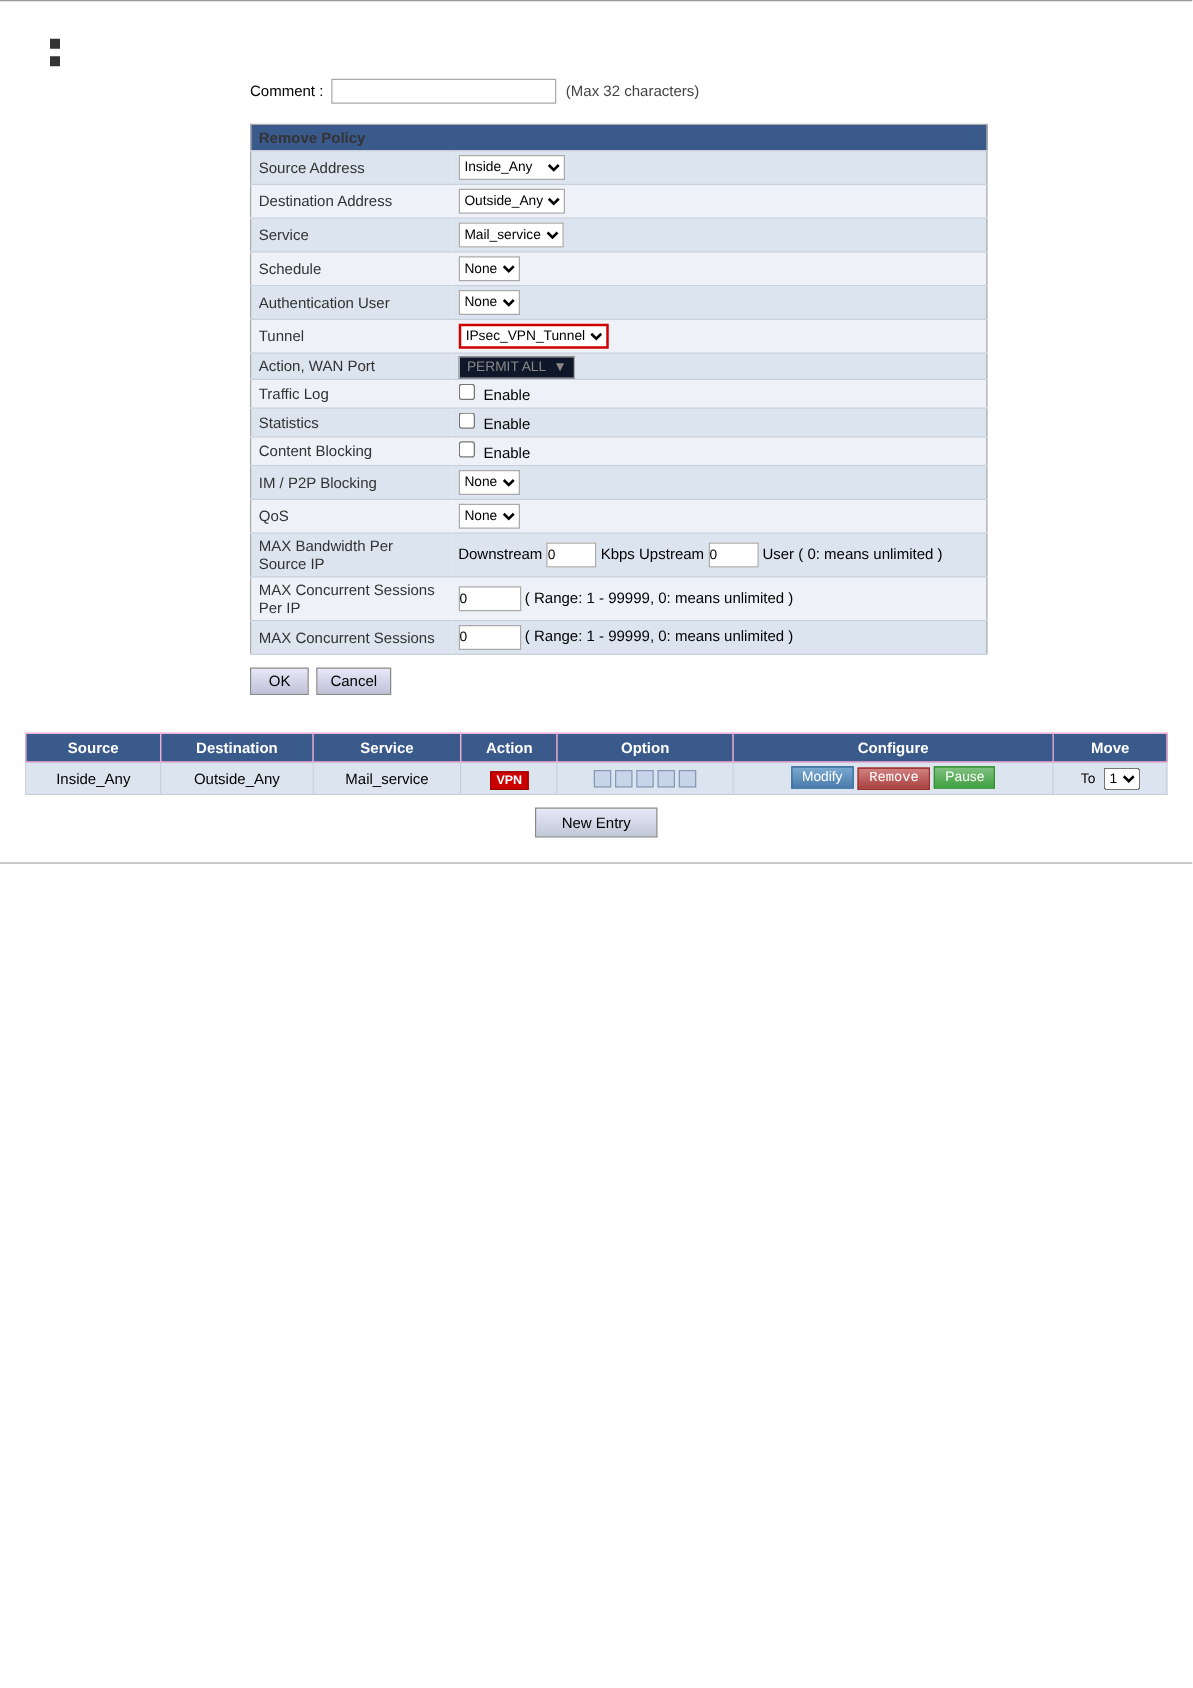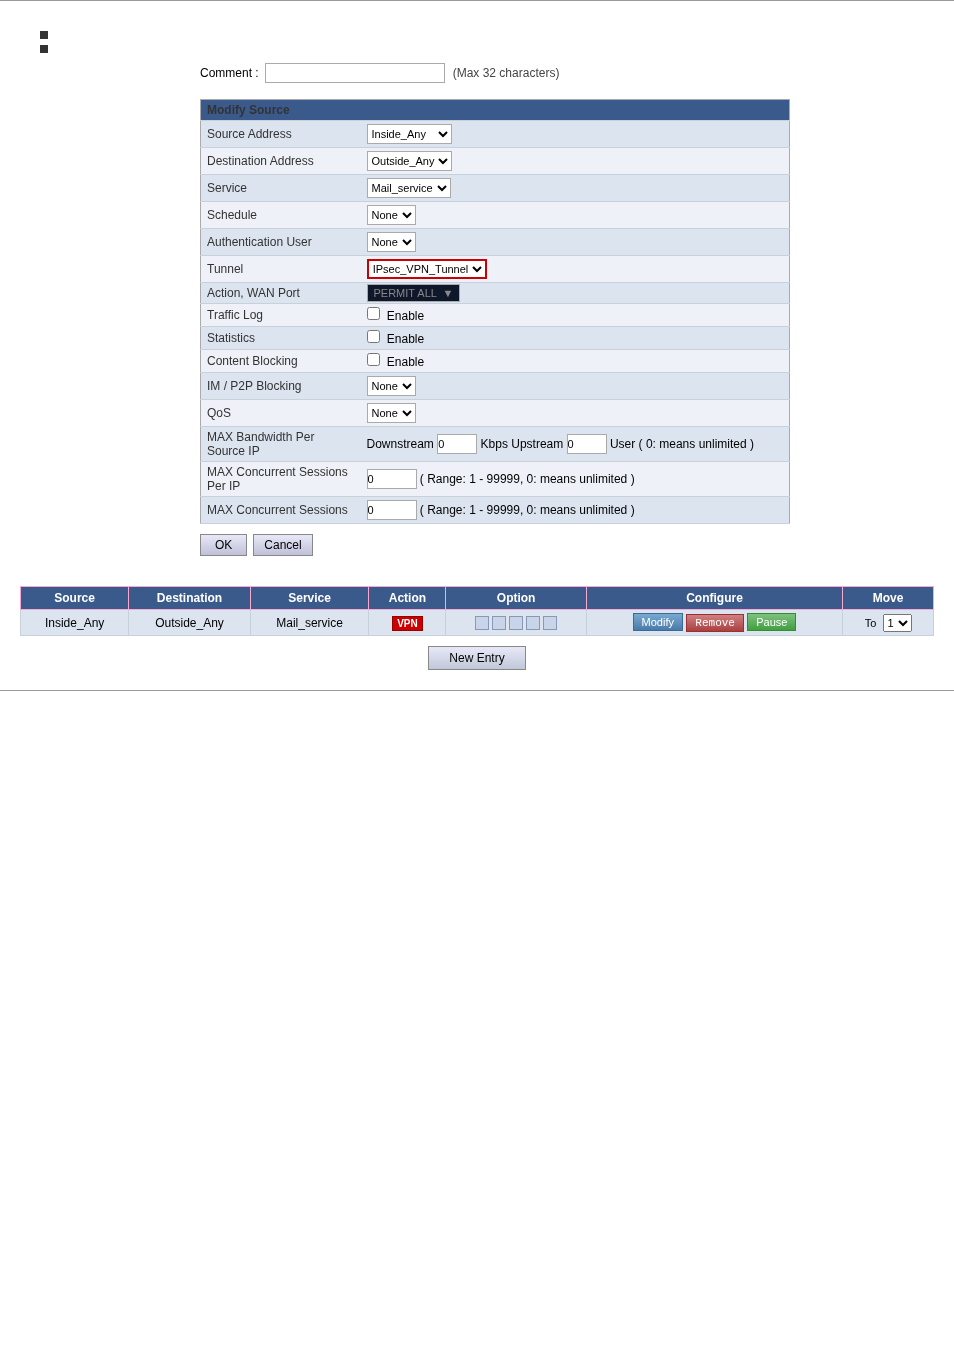--- a/index.html
+++ b/index.html
@@ -100,21 +100,20 @@
       border: 1px solid #aaa;
       background: #fff;
       width: 80px;
     }
     .policy-table input[type="checkbox"] {
       margin-right: 4px;
     }
 
     .tunnel-select {
       border: 2px solid #cc0000 !important;
-      text-align: center;
     }
 
     .action-disabled {
       background: #0f172a;
       color: #888;
       border: 1px solid #aaa;
       padding: 2px 6px;
       font-size: 11px;
     }
 
@@ -259,21 +258,21 @@
 
   <div class="comment-row">
     <label>Comment :</label>
     <input type="text" style="">
     <span>(Max 32 characters)</span>
   </div>
 
   <table class="policy-table">
     <tbody>
         <tr class="header-row">
-      <td colspan="2">Modify Source</td>
+      <td colspan="2">Remove Policy</td>
     </tr>
 
     <tr class="odd">
       <td>Source Address</td>
       <td>
         <select>
           <option>Inside_Any</option>
           <option>Outside_Any</option>
         </select>
       </td>

